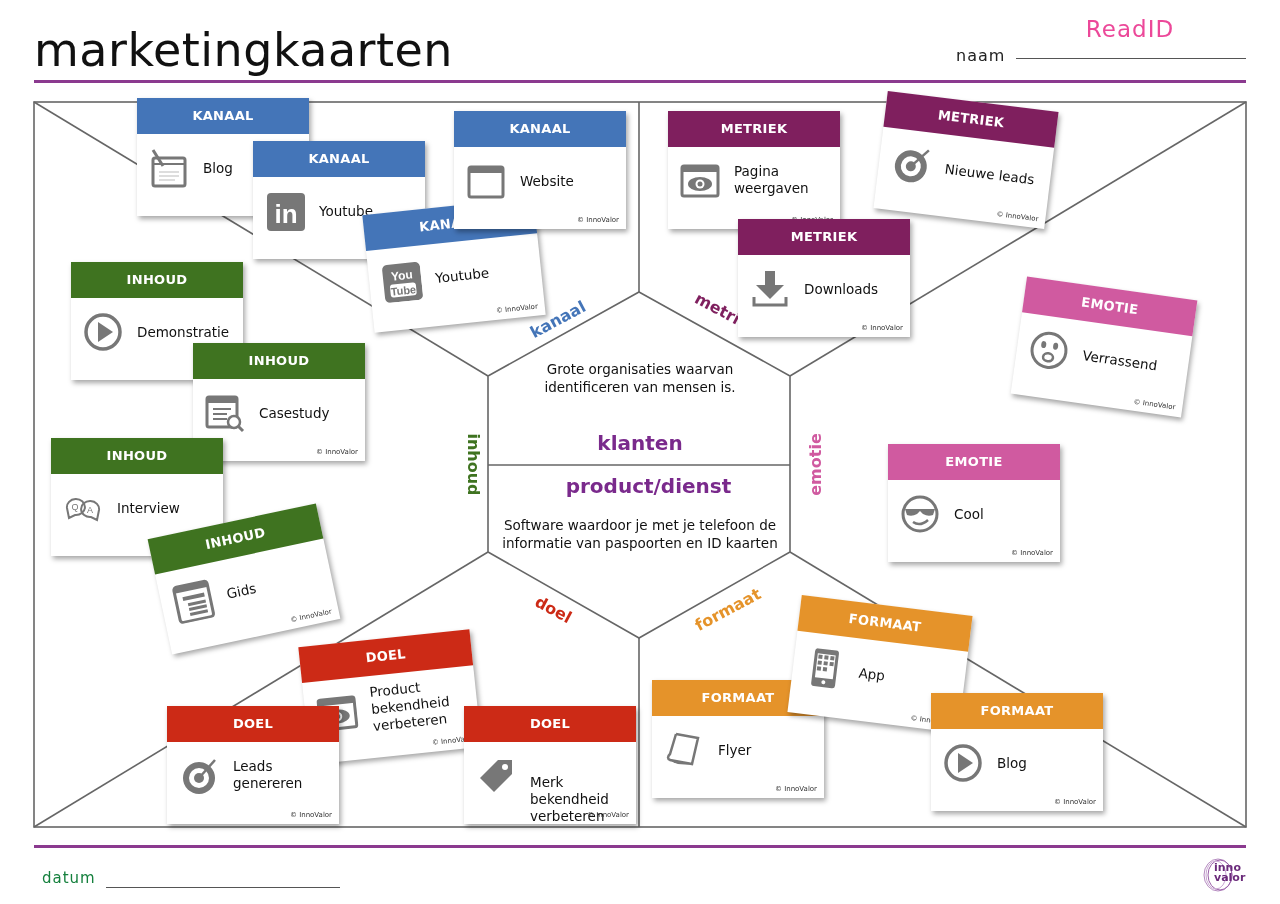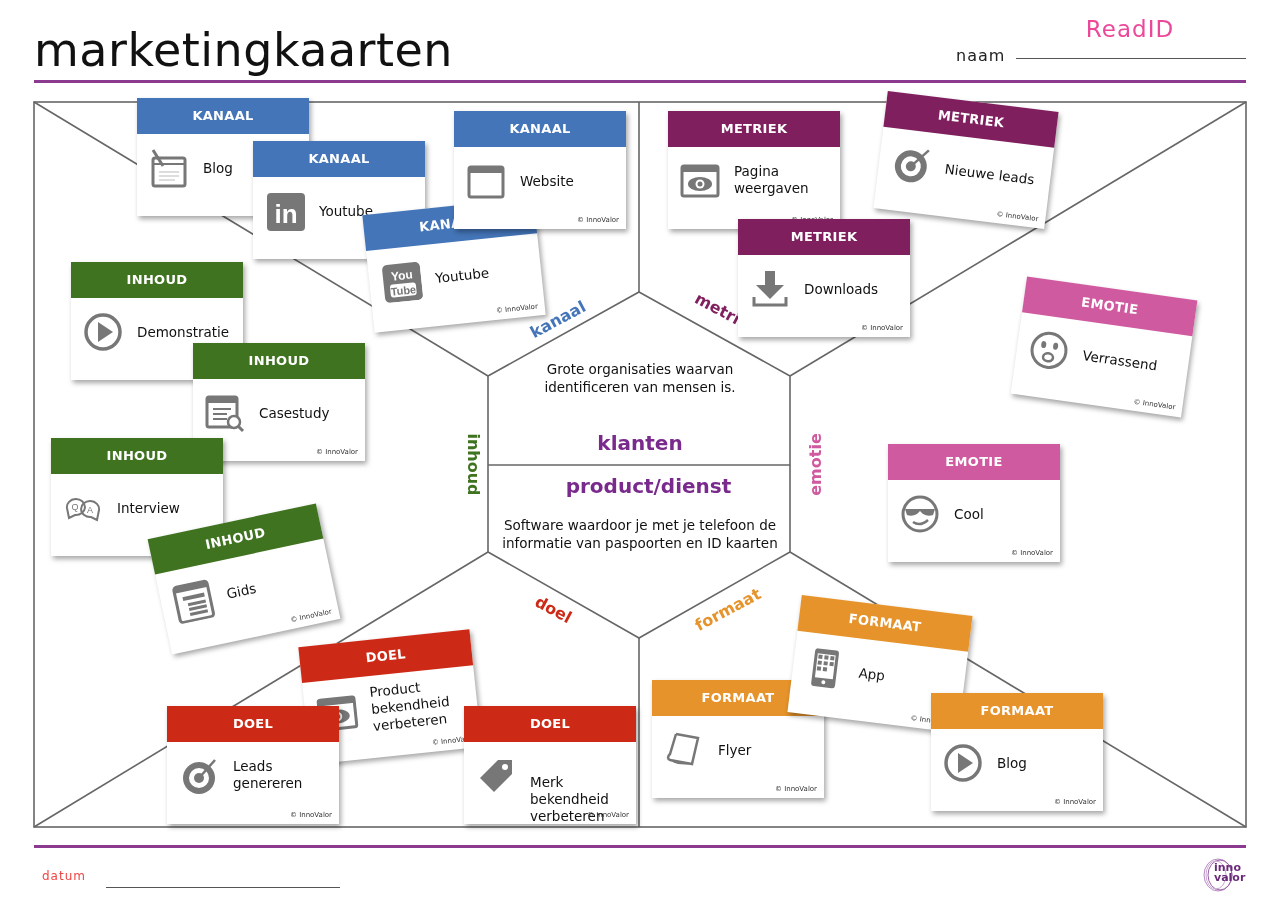--- a/index.html
+++ b/index.html
@@ -4,21 +4,21 @@
 <style>
   html, body { margin:0; padding:0; }
   body { width:1280px; height:904px; background:#ffffff; position:relative; overflow:hidden;
          font-family:"DejaVu Sans", sans-serif; color:#111; }
   .title { position:absolute; left:34px; top:20px; font-size:46px; font-weight:400; letter-spacing:0.5px; line-height:60px; color:#111; }
   .naam-label { position:absolute; left:956px; top:46px; font-size:16px; letter-spacing:1px; color:#222; }
   .naam-line { position:absolute; left:1016px; top:58px; width:230px; height:1px; background:#555; }
   .naam-value { position:absolute; left:1030px; top:16px; width:200px; text-align:center; font-size:23px; letter-spacing:1px; color:#ec4899; }
   .rule-top { position:absolute; left:34px; top:80px; width:1212px; height:3px; background:#8b3a8f; }
   .rule-bottom { position:absolute; left:34px; top:845px; width:1212px; height:3px; background:#8b3a8f; }
-  .datum-label { position:absolute; left:42px; top:869px; font-size:12px; letter-spacing:1px; color:#ef4444; }
+  .datum-label { position:absolute; left:42px; top:869px; font-size:15px; letter-spacing:1px; color:#15803d; }
   .datum-line { position:absolute; left:106px; top:887px; width:234px; height:1px; background:#555; }
   .logo { position:absolute; left:1200px; top:857px; width:50px; height:36px; }
   .logo-text { position:absolute; left:14px; top:6px; font-size:11px; font-weight:bold; line-height:10px; color:#6a2a7a; }
   svg.frame { position:absolute; left:0; top:0; }
   .center-text { position:absolute; text-align:center; font-size:13.5px; line-height:18px; color:#111; }
   .center-label { position:absolute; text-align:center; font-size:20px; font-weight:bold; }
   .section-label { position:absolute; font-size:16px; font-weight:bold; white-space:nowrap; transform-origin:center center; }
 
   .card { position:absolute; width:172px; height:118px; background:#fff; box-shadow:2px 3px 5px rgba(0,0,0,0.35); }
   .card .head { height:36px; color:#fff; font-size:13px; font-weight:bold; text-align:center; line-height:36px; letter-spacing:0.3px; }

